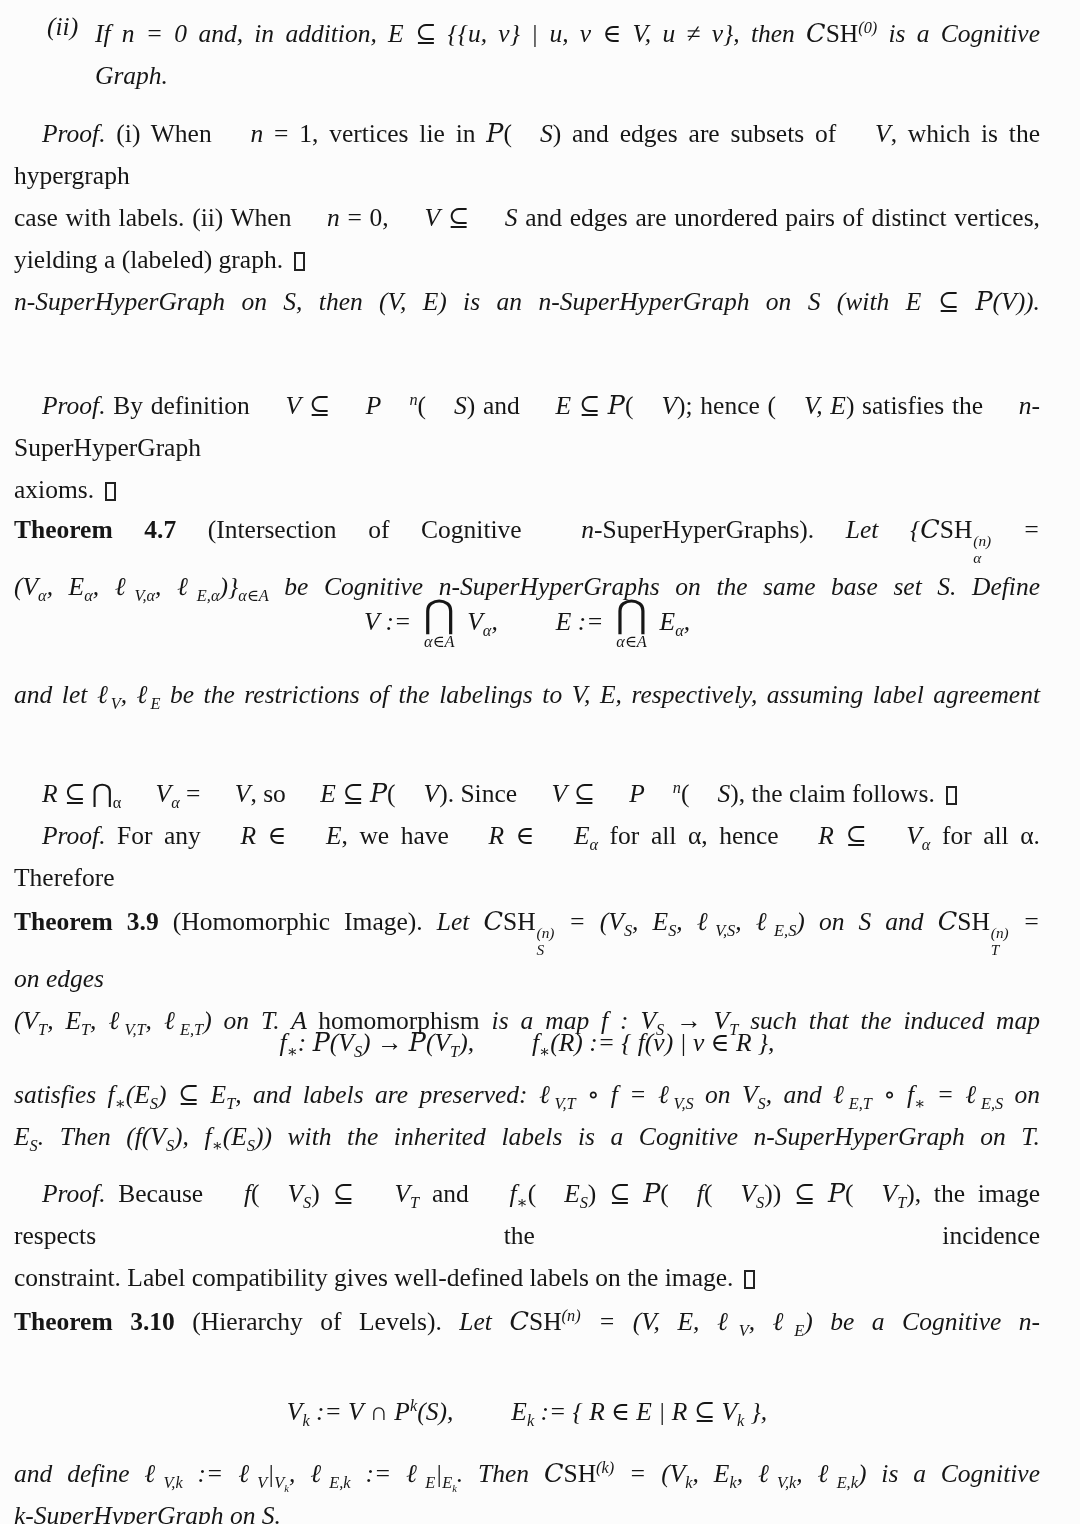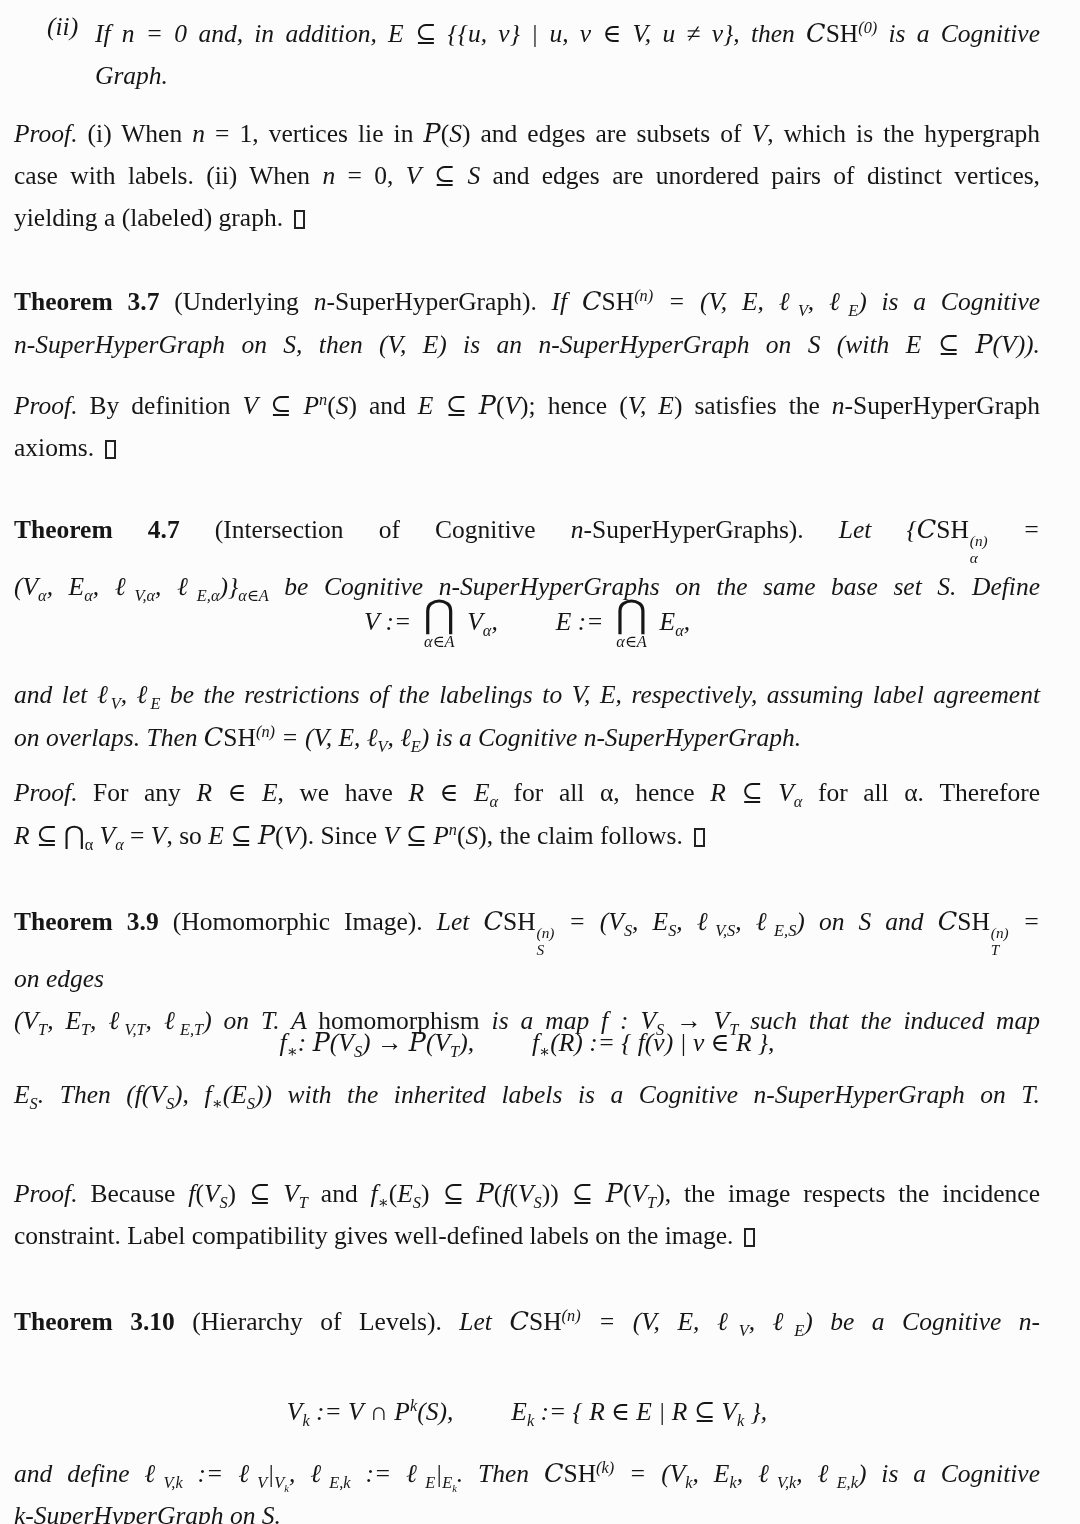--- a/index.html
+++ b/index.html
@@ -35,21 +35,21 @@
     line-height: 42px;
     white-space: normal;
   }
   .line.justify { text-align: justify; text-align-last: justify; }
   .line.left    { text-align: center;    text-align-last: left; }
   .line.center  { text-align: center;  text-align-last: center; }
   .thm   { font-style: italic; }
   .proof { font-style: normal; }
   .b   { font-weight: bold; font-style: normal; }
   .rm  { font-style: normal; }
-  .it  { font-style: italic; }
+  .it  { font-style: italic; margin-left: 28px; }
   .cal { font-style: italic; font-family: "DejaVu Serif", serif; }
   sub, sup { font-size: 0.64em; line-height: 0; }
   .stack {
     display: inline-flex;
     flex-direction: column;
     align-items: flex-start;
     font-size: 0.6em;
     line-height: 1.12;
     vertical-align: -0.5em;
     margin-left: 1px;
@@ -87,21 +87,20 @@
       <div class="line left">Graph.</div>
     </div>
 
   <div class="block proof" style="top:112px">
       <div class="line justify"><span class="it">Proof.</span> (i) When <span class="it">n</span> = 1, vertices lie in <span class="cal">P</span>(<span class="it">S</span>) and edges are subsets of <span class="it">V</span>, which is the hypergraph</div>
       <div class="line justify">case with labels. (ii) When <span class="it">n</span> = 0, <span class="it">V</span> ⊆ <span class="it">S</span> and edges are unordered pairs of distinct vertices,</div>
       <div class="line left">yielding a (labeled) graph.<span class="qed"></span></div>
     </div>
 
   <div class="block thm" style="top:280px">
-      <div class="line justify"><span class="b">Theorem 3.7</span> <span class="rm">(Underlying <span class="it">n</span>-SuperHyperGraph).</span> If <span class="cal">C</span><span class="rm">SH</span><sup>(n)</sup> = (V, E, ℓ<sub>V</sub>, ℓ<sub>E</sub>) is a Cognitive</div>
       <div class="line justify">n-SuperHyperGraph on S, then (V, E) is an n-SuperHyperGraph on S (with E ⊆ <span class="cal">P</span>(V)).</div>
     </div>
 
   <div class="block proof" style="top:384px">
       <div class="line justify"><span class="it">Proof.</span> By definition <span class="it">V</span> ⊆ <span class="it">P</span><sup><span class="it">n</span></sup>(<span class="it">S</span>) and <span class="it">E</span> ⊆ <span class="cal">P</span>(<span class="it">V</span>); hence (<span class="it">V, E</span>) satisfies the <span class="it">n</span>-SuperHyperGraph</div>
       <div class="line left">axioms.<span class="qed"></span></div>
     </div>
 
   <div class="block thm" style="top:508px">
       <div class="line justify"><span class="b">Theorem 4.7</span> <span class="rm">(Intersection of Cognitive <span class="it">n</span>-SuperHyperGraphs).</span> Let {<span class="cal">C</span><span class="rm">SH</span><span class="stack">
@@ -116,45 +115,45 @@
           <span class="bigsym">⋂</span>
           <span class="under">α∈A</span>
         </span> V<sub>α</sub>,<span class="eqgap"></span>E := <span class="bigop">
           <span class="bigsym">⋂</span>
           <span class="under">α∈A</span>
         </span> E<sub>α</sub>,</div>
     </div>
 
   <div class="block thm" style="top:674px">
       <div class="line justify">and let ℓ<sub>V</sub>, ℓ<sub>E</sub> be the restrictions of the labelings to V, E, respectively, assuming label agreement</div>
-      <div class="line left">on overlaps. Then <span class="cal">C</span><span class="rm">SH</span><sup>(n)</sup> = (V, E, ℓ<sub>V</sub>, ℓ<sub>E</sub>) is a Cognitive n-SuperHyperGraph.</div>
     </div>
 
   <div class="block proof" style="top:772px">
+      <div class="line left"><span class="it">R</span> ⊆ ⋂<sub>α</sub> <span class="it">V<sub>α</sub></span> = <span class="it">V</span>, so <span class="it">E</span> ⊆ <span class="cal">P</span>(<span class="it">V</span>). Since <span class="it">V</span> ⊆ <span class="it">P</span><sup><span class="it">n</span></sup>(<span class="it">S</span>), the claim follows.<span class="qed"></span></div>
       <div class="line justify"><span class="it">Proof.</span> For any <span class="it">R</span> ∈ <span class="it">E</span>, we have <span class="it">R</span> ∈ <span class="it">E<sub>α</sub></span> for all α, hence <span class="it">R</span> ⊆ <span class="it">V<sub>α</sub></span> for all α. Therefore</div>
-      <div class="line left"><span class="it">R</span> ⊆ ⋂<sub>α</sub> <span class="it">V<sub>α</sub></span> = <span class="it">V</span>, so <span class="it">E</span> ⊆ <span class="cal">P</span>(<span class="it">V</span>). Since <span class="it">V</span> ⊆ <span class="it">P</span><sup><span class="it">n</span></sup>(<span class="it">S</span>), the claim follows.<span class="qed"></span></div>
     </div>
 
   <div class="block thm" style="top:900px">
       <div class="line justify"><span class="b">Theorem 3.9</span> <span class="rm">(Homomorphic Image).</span> Let <span class="cal">C</span><span class="rm">SH</span><span class="stack">
           <span>(n)</span>
           <span>S</span>
         </span> = (V<sub>S</sub>, E<sub>S</sub>, ℓ<sub>V,S</sub>, ℓ<sub>E,S</sub>) on S and <span class="cal">C</span><span class="rm">SH</span><span class="stack">
           <span>(n)</span>
           <span>T</span>
         </span> =</div>
       <div class="line left">on edges</div>
       <div class="line justify">(V<sub>T</sub>, E<sub>T</sub>, ℓ<sub>V,T</sub>, ℓ<sub>E,T</sub>) on T. A <span class="rm">homomorphism</span> is a map f : V<sub>S</sub> → V<sub>T</sub> such that the induced map</div>
     </div>
 
   <div class="block thm eq" style="top:1028px">
       <div class="line center">f<sub>∗</sub>: <span class="cal">P</span>(V<sub>S</sub>) → <span class="cal">P</span>(V<sub>T</sub>),<span class="eqgap"></span>f<sub>∗</sub>(R) := { f(v) | v ∈ R },</div>
     </div>
 
   <div class="block thm" style="top:1074px">
+      <div class="line justify">satisfies f<sub>∗</sub>(E<sub>S</sub>) ⊆ E<sub>T</sub>, and labels are preserved: ℓ<sub>V,T</sub> ∘ f = ℓ<sub>V,S</sub> on V<sub>S</sub>, and ℓ<sub>E,T</sub> ∘ f<sub>∗</sub> = ℓ<sub>E,S</sub> on</div>
       <div class="line justify">E<sub>S</sub>. Then (f(V<sub>S</sub>), f<sub>∗</sub>(E<sub>S</sub>)) with the inherited labels is a Cognitive n-SuperHyperGraph on T.</div>
     </div>
 
   <div class="block proof" style="top:1172px">
       <div class="line justify"><span class="it">Proof.</span> Because <span class="it">f</span>(<span class="it">V<sub>S</sub></span>) ⊆ <span class="it">V<sub>T</sub></span> and <span class="it">f<sub>∗</sub></span>(<span class="it">E<sub>S</sub></span>) ⊆ <span class="cal">P</span>(<span class="it">f</span>(<span class="it">V<sub>S</sub></span>)) ⊆ <span class="cal">P</span>(<span class="it">V<sub>T</sub></span>), the image respects the incidence</div>
       <div class="line left">constraint. Label compatibility gives well-defined labels on the image.<span class="qed"></span></div>
     </div>
 
   <div class="block thm" style="top:1300px">
       <div class="line justify"><span class="b">Theorem 3.10</span> <span class="rm">(Hierarchy of Levels).</span> Let <span class="cal">C</span><span class="rm">SH</span><sup>(n)</sup> = (V, E, ℓ<sub>V</sub>, ℓ<sub>E</sub>) be a Cognitive n-</div>

